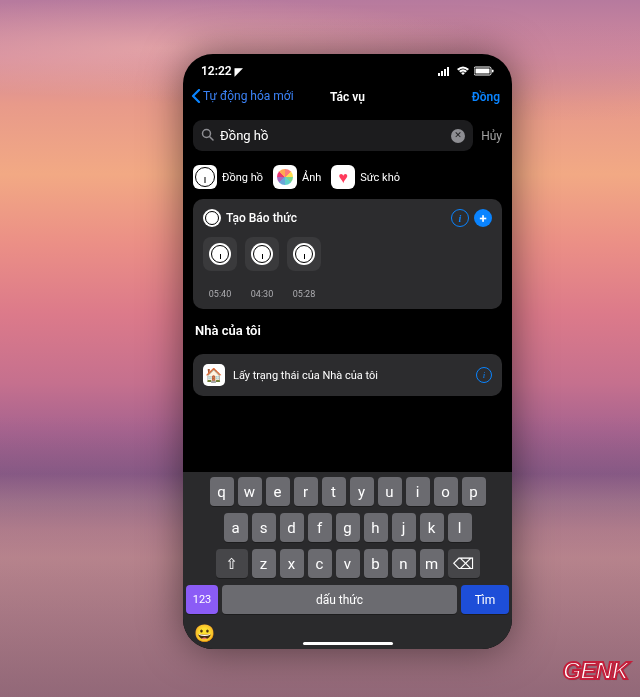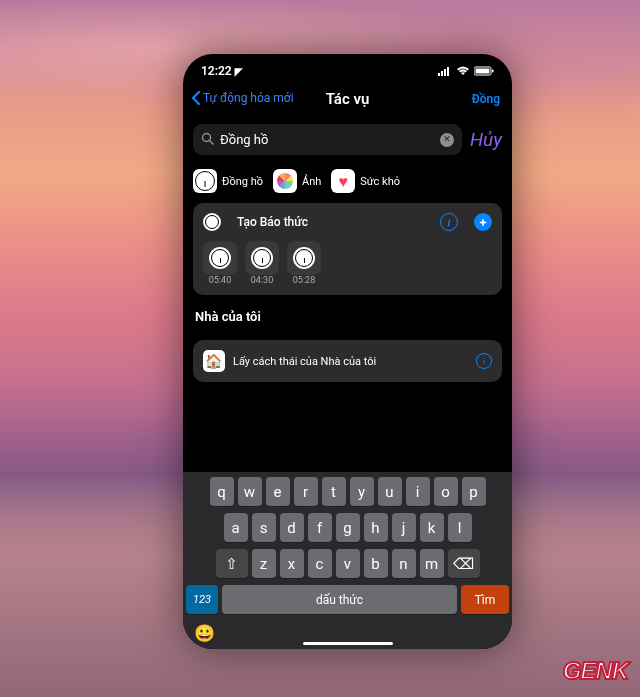--- a/index.html
+++ b/index.html
@@ -6,75 +6,75 @@
 body { width: 640px; height: 697px; position: relative; overflow: hidden; }
 .wallpaper { position: absolute; inset: 0; background: linear-gradient(180deg, #b67a9e 0%, #d28a9d 8%, #e89a8a 15%, #f2a984 25%, #eb8f86 35%, #dc7a8a 45%, #c5708e 55%, #a6638f 62%, #8a5b8a 68%, #a87a92 72%, #c38b96 76%, #d1989a 80%, #b07f88 100%); }
 .wallpaper::before { content:''; position:absolute; top:0; left:0; right:0; height:120px; background: radial-gradient(ellipse at 25% 40%, rgba(255,200,180,.4) 0%, transparent 50%), radial-gradient(ellipse at 70% 60%, rgba(180,120,150,.3) 0%, transparent 55%); }
 .wallpaper::after { content:''; position:absolute; bottom:0; left:0; right:0; height:280px; background: linear-gradient(180deg, transparent 0%, rgba(120,80,110,.2) 20%, rgba(90,60,90,.35) 100%); }
 .phone { position: absolute; left: 183px; top: 54px; width: 329px; height: 595px; background: #000; border-radius: 30px; box-shadow: 0 0 40px rgba(0,0,0,.5); overflow: hidden; color: #fff; }
 .statusbar { display:flex; justify-content:space-between; align-items:center; padding: 10px 18px 6px; font-size: 12px; font-weight: 600; }
 .statusbar .right { display:flex; gap:4px; align-items:center; }
 .statusbar svg { display:block; }
 .nav { display:flex; align-items:center; justify-content:center; position:relative; padding: 6px 10px; }
 .nav .back { position:absolute; left:8px; display:flex; align-items:flex-start; color:#3b82f6; font-size:12px; gap:2px; }
-.nav .title { font-size:15px; font-weight:600;text-align:center; }
+.nav .title { font-size:12px; font-weight:600;text-align:center; }
 .nav .next { position:absolute; right:12px; color:#0a84ff; font-size:12px; font-weight:600; }
 .searchrow { display:flex; align-items:center; gap:8px; padding: 10px 10px; }
 .searchbox { flex:1; display:flex; align-items:center; background:#1c1c1e; border-radius:9px; padding:6px 8px; gap:6px; }
 .searchbox .magnify { color:#8e8e93; }
 .searchbox .text { flex:1; font-size:13px; color:#fff; }
 .searchbox .clear { width:14px; height:14px; background:#8e8e93; border-radius:50%; display:flex; align-items:center; justify-content:center; }
 .searchbox .clear::before { content:'✕'; color:#1c1c1e; font-size:9px; line-height:1; }
-.cancel { color:#8b5cf6; font-size:19px;font-style:italic; }
+.cancel { color:#a3a3a3; font-size:12px; }
 .apps { display:flex; gap:10px; padding: 4px 10px 10px; }
 .app { display:flex; align-items:center; gap:5px; }
 .app .icon { width:24px; height:24px; border-radius:6px; display:flex; align-items:center; justify-content:center; }
 .app .label { font-size:11px; color:#fff; }
 .clock-icon { background:#fff; border-radius:50%; position:relative; }
 .clock-icon::before { content:''; position:absolute; inset:2px; border:1px solid #000; border-radius:50%; }
 .clock-icon::after { content:''; position:absolute; top:50%; left:50%; width:1px; height:6px; background:#000; transform-origin:top; transform:translate(-50%,0) rotate(0deg); box-shadow: 3px -3px 0 -0.5px #000; }
 .photos-icon { background:#fff; position:relative; overflow:hidden; }
 .photos-icon::before { content:''; position:absolute; top:50%; left:50%; width:16px; height:16px; transform:translate(-50%,-50%); background: conic-gradient(#ff6b6b 0 45deg,#ffd93d 45deg 90deg,#6bcf7f 90deg 135deg,#4ecdc4 135deg 180deg,#5b9bd5 180deg 225deg,#9b59b6 225deg 270deg,#e91e63 270deg 315deg,#ff9f40 315deg 360deg); border-radius:50%; opacity:.9; }
 .health-icon { background:#fff; display:flex; align-items:center; justify-content:center; }
 .health-icon::before { content:'♥'; color:#ff3b5c; font-size:16px; }
 .card { margin: 0 10px 10px; background:#2c2c2e; border-radius:10px; padding:10px; }
-.card-head { display:flex; align-items:center; gap:16px; margin-bottom:10px; }
+.card-head { display:flex; align-items:center; gap:5px; margin-bottom:10px; }
 .card-head .ci { width:18px; height:18px; border-radius:50%; background:#fff; position:relative; }
 .card-head .ci::before { content:''; position:absolute; inset:2px; border:1px solid #000; border-radius:50%; }
 .card-head .ctitle { flex:1; font-size:12px; font-weight:500; }
 .card-head .info, .card-head .plus { width:18px; height:18px; border-radius:50%; display:flex; align-items:center; justify-content:center; font-size:13px; }
 .card-head .info { color:#0a84ff; border:1.5px solid #0a84ff; font-weight:600; }
 .card-head .info::before { content:'i'; font-style:italic; font-family:Georgia,serif; font-size:10px; }
 .card-head .plus { background:#0a84ff; color:#fff; font-weight:600; }
 .card-head .plus::before { content:'+'; }
 .times { display:flex; gap:8px; }
-.timecell { display:flex; flex-direction:column; align-items:center; gap:0; }
+.timecell { display:flex; flex-direction:column; align-items:center; gap:18px; }
 .timecell .tc { width:34px; height:34px; background:#3a3a3c; border-radius:8px; display:flex; align-items:center; justify-content:center; }
 .timecell .tclock { width:22px; height:22px; border-radius:50%; background:#fff; position:relative; }
 .timecell .tclock::before { content:''; position:absolute; inset:2px; border:1px solid #000; border-radius:50%; }
 .timecell .tclock::after { content:''; position:absolute; top:50%; left:50%; width:1px; height:5px; background:#000; transform-origin:top; }
 .timecell .tl { font-size:9px; color:#aeaeb2; }
 .section-title { font-size:13px; font-weight:600; padding: 4px 12px 16px; }
 .row { margin:0 10px 10px; background:#2c2c2e; border-radius:10px; padding:10px; display:flex; align-items:center; gap:8px; }
 .row .ri { width:22px; height:22px; background:#fff; border-radius:5px; display:flex; align-items:center; justify-content:center; font-size:14px; }
 .row .rtitle { flex:1; font-size:11px; }
 .row .rinfo { width:16px; height:16px; border-radius:50%; border:1.5px solid #0a84ff; color:#0a84ff; display:flex; align-items:center; justify-content:center; }
 .row .rinfo::before { content:'i'; font-style:italic; font-family:Georgia,serif; font-size:9px; }
 .keyboard { position:absolute; bottom:0; left:0; right:0; background:#2a2a2c; padding:5px 3px 6px; }
 .krow { display:flex; justify-content:center; gap:4px; margin-bottom:7px; }
 .key { background:#6b6b70; color:#fff; border-radius:4px; height:29px; display:flex; align-items:center; justify-content:center; font-size:15px; box-shadow:0 1px 0 rgba(0,0,0,.3); }
 .krow.r1 .key { width:24px; }
 .krow.r2 .key { width:24px; }
 .krow.r2 { padding:0 13px; }
 .krow.r3 .key { width:24px; }
 .krow.r3 .special { width:32px; background:#464649; }
-.krow.r4 .special { background:#0369a1;font-style:italic; }
+.krow.r4 .special { background:#8b5cf6; }
 .krow.r4 .k123 { width:32px; font-size:11px; }
 .krow.r4 .space { flex:1; font-size:12px; }
-.krow.r4 .search { width:48px; background:#c2410c; font-size:12px; }
+.krow.r4 .search { width:48px; background:#1d4ed8; font-size:12px; }
 .krow.r5 { justify-content:flex-start; padding:2px 8px 0; margin-bottom:0; }
 .krow.r5 .emoji { font-size:17px; }
 .homebar { position:absolute; bottom:4px; left:50%; transform:translateX(-50%); width:90px; height:3px; background:#fff; border-radius:2px; }
 .watermark { position:absolute; right:12px; bottom:12px; font-family:Arial,sans-serif; font-size:24px; font-weight:900; font-style:italic; color:#fff; -webkit-text-stroke:2px #c41e3a; letter-spacing:-1px; text-shadow:1px 1px 1px rgba(0,0,0,.3); }
 </style>
 </head>
 <body>
 
 <div class="wallpaper"></div>
 
@@ -177,21 +177,21 @@
           </div>
         <div class="tl">05:28</div>
       </div>
     </div>
   </div>
 
   <div class="section-title">Nhà của tôi</div>
 
   <div class="row">
     <div class="ri">🏠</div>
-    <div class="rtitle">Lấy cách thái của Nhà của tôi</div>
+    <div class="rtitle">Lấy trạng thái của Nhà của tôi</div>
     <div class="rinfo"></div>
   </div>
 
   <div class="keyboard">
     <div class="krow r1">
       <div class="key">q</div>
       <div class="key">w</div>
       <div class="key">e</div>
       <div class="key">r</div>
       <div class="key">t</div>

